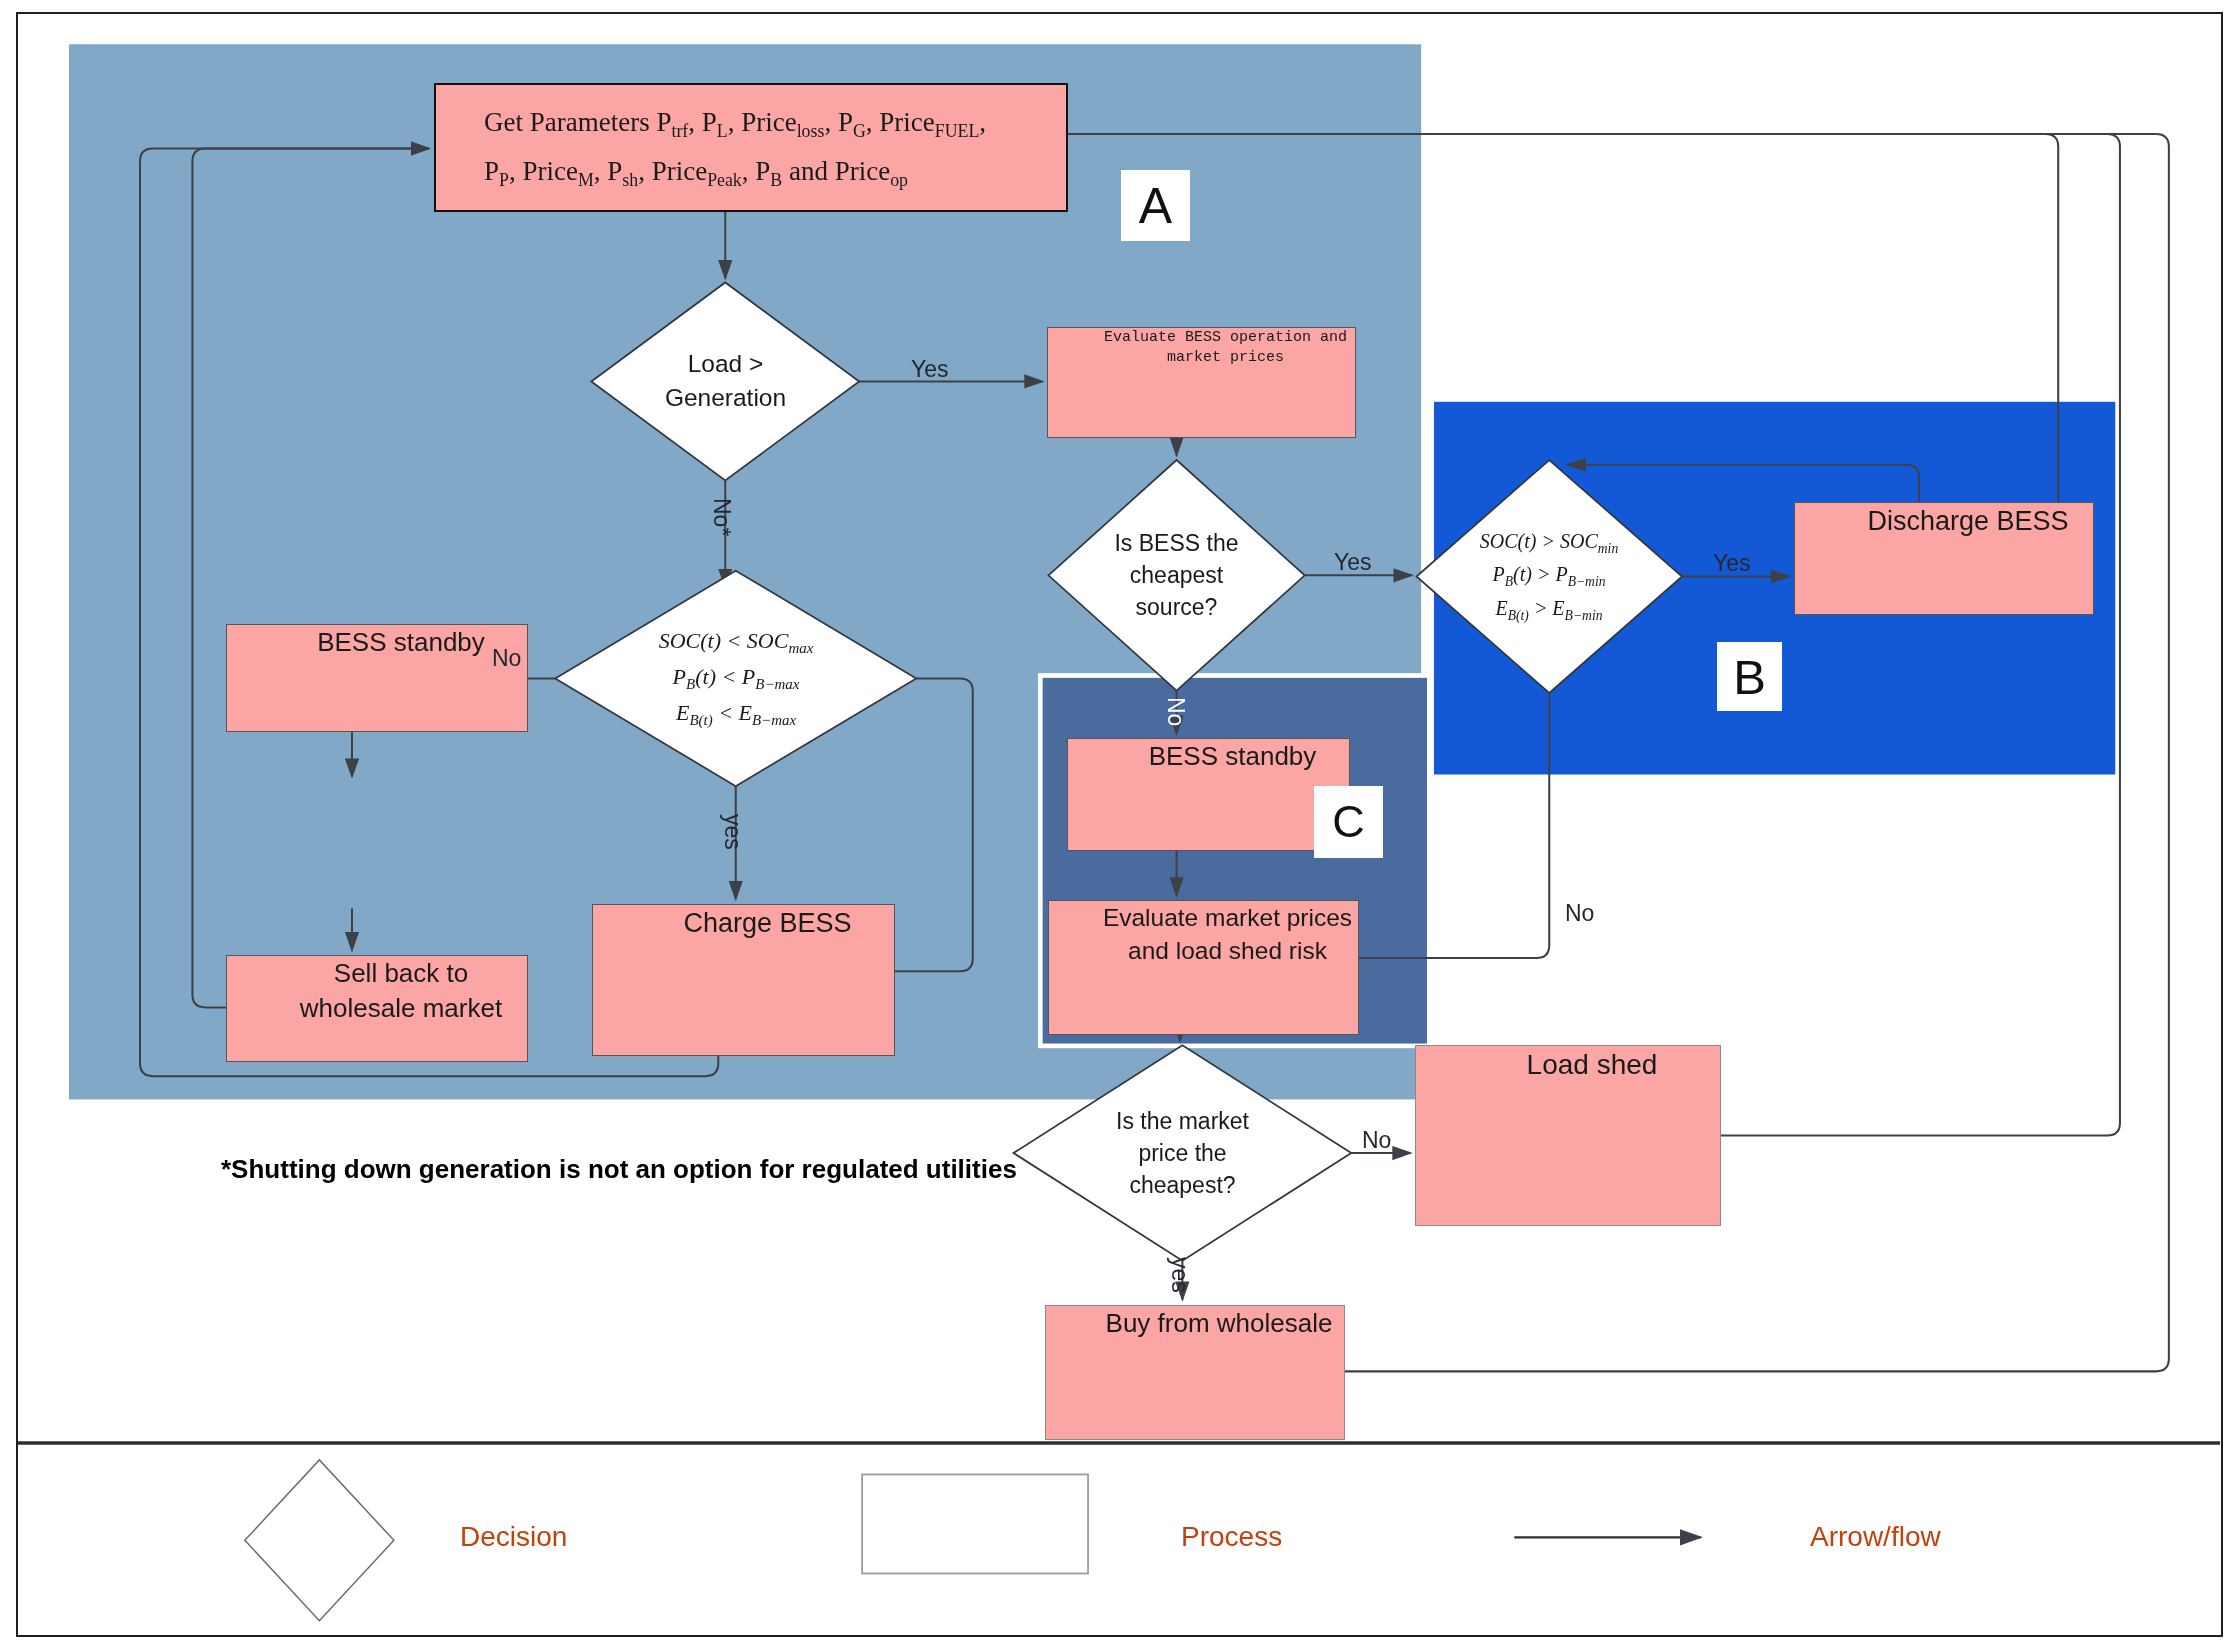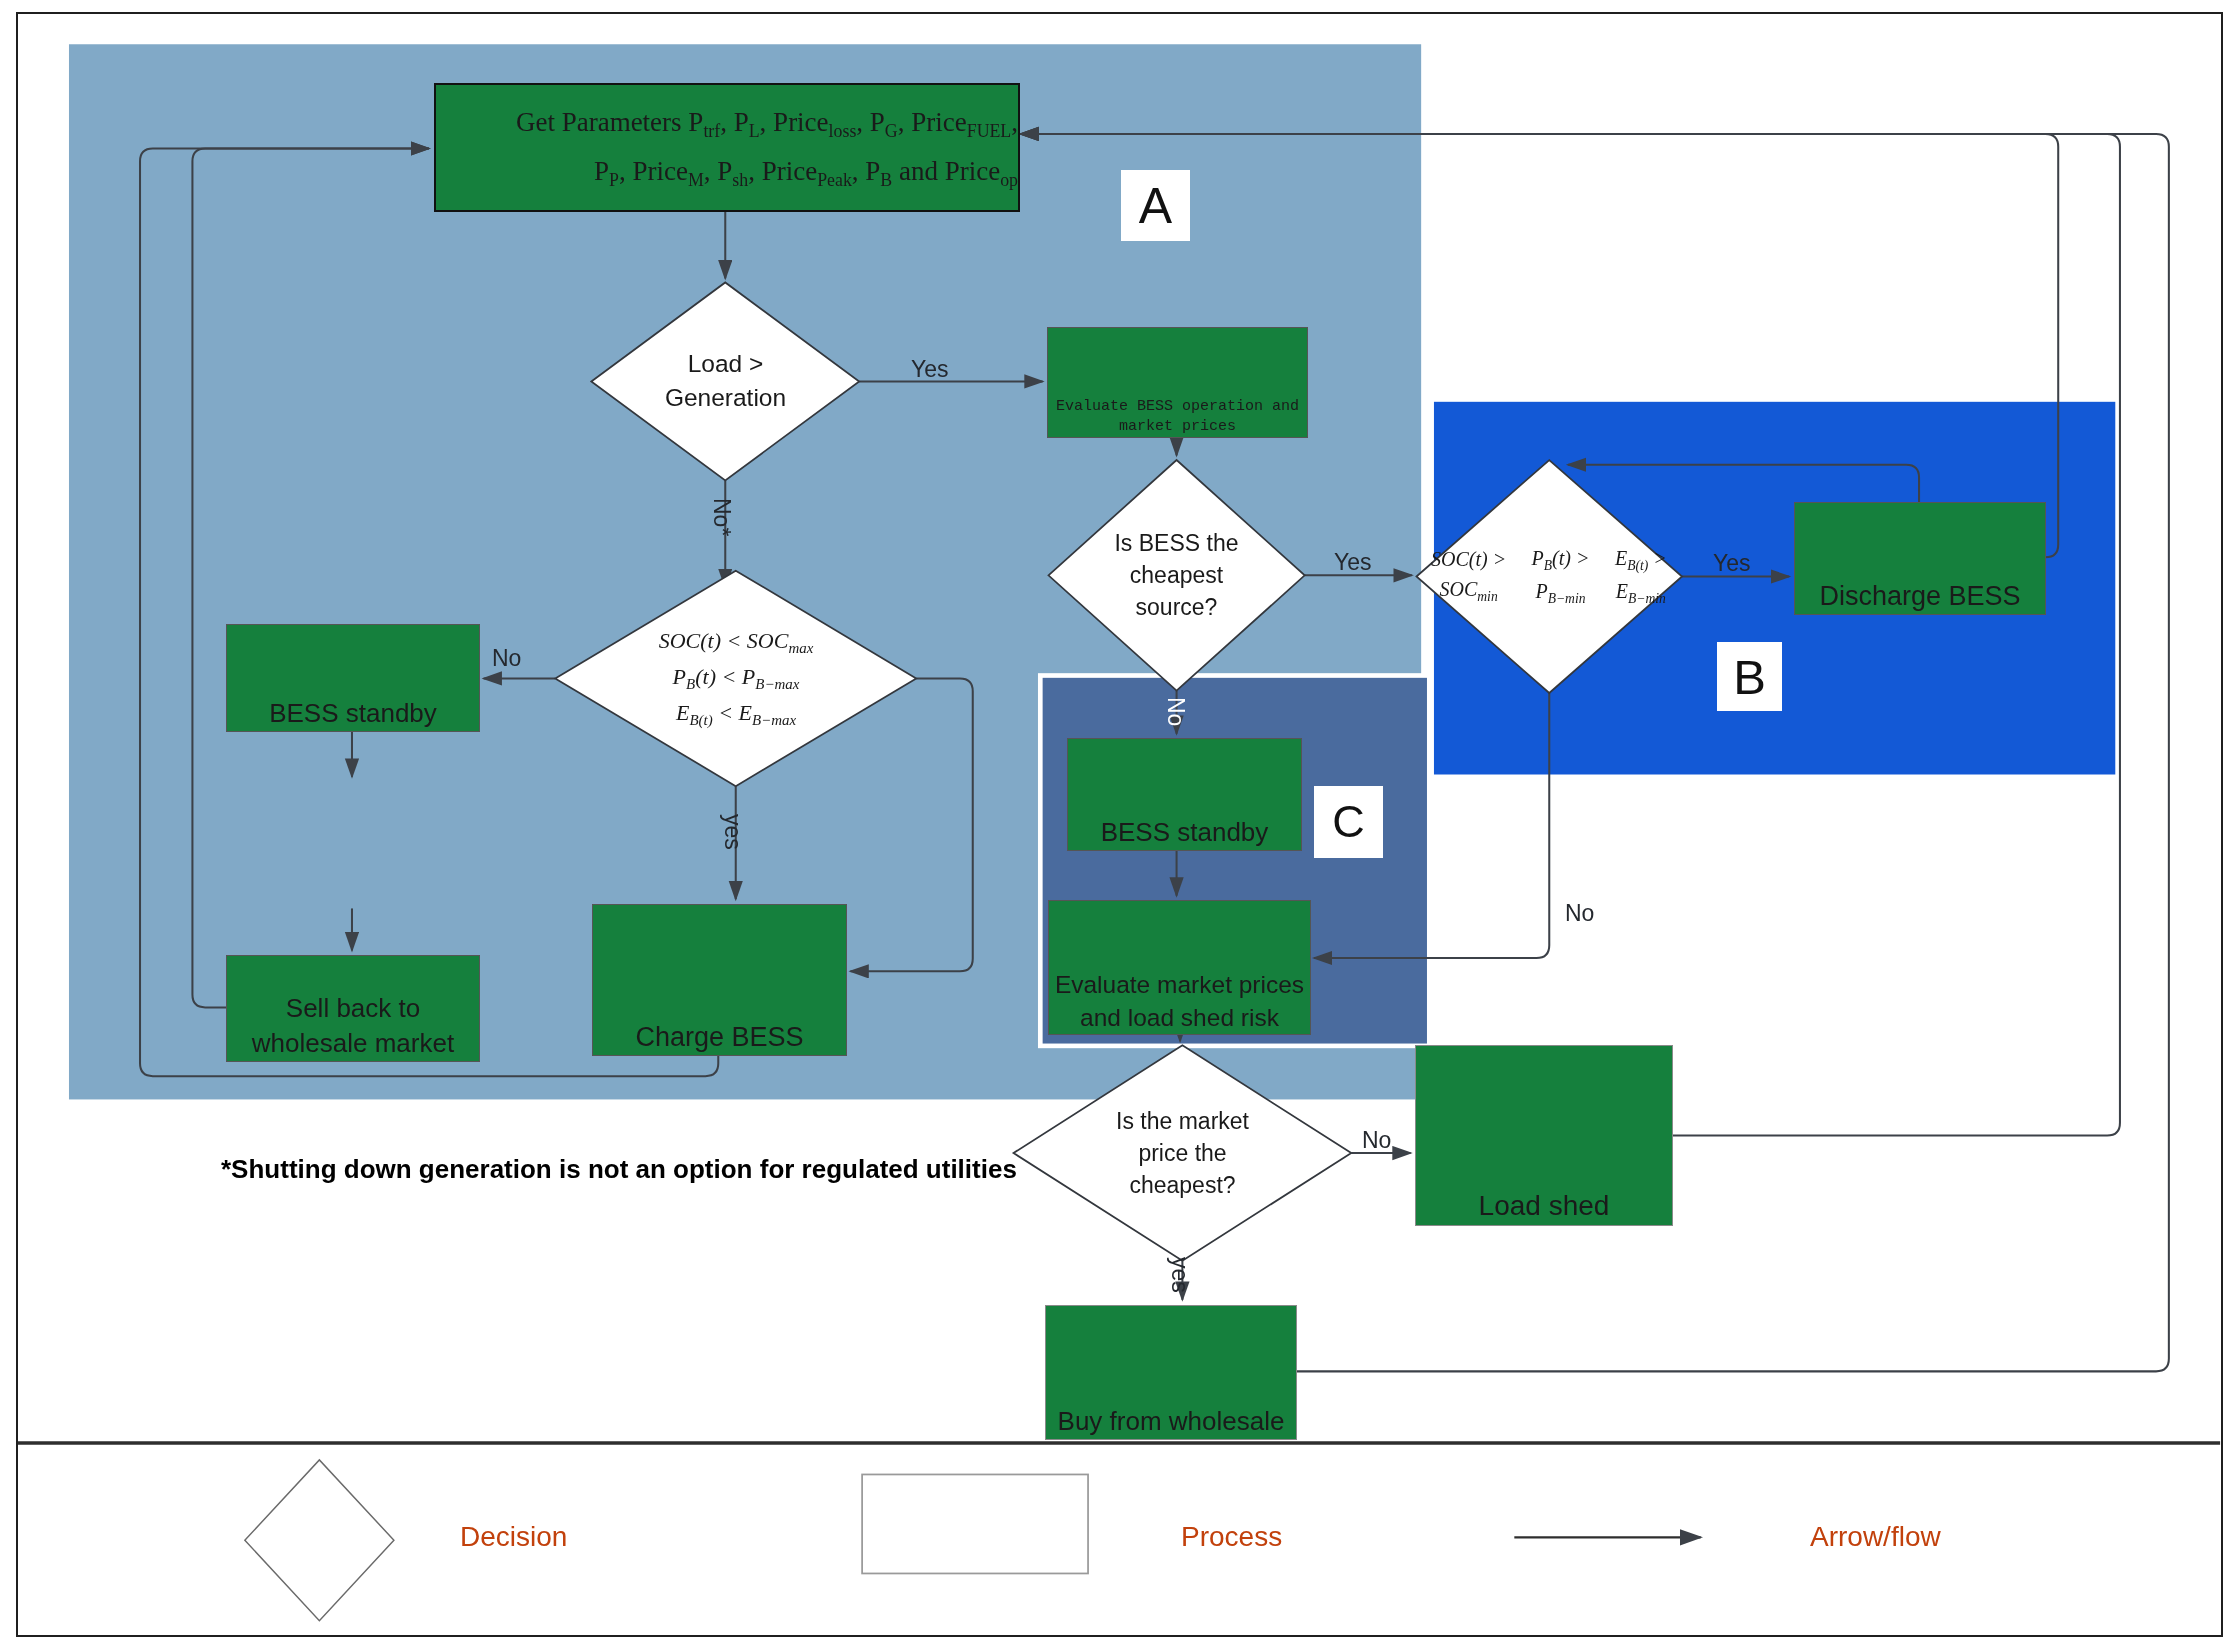--- a/index.html
+++ b/index.html
@@ -1,21 +1,21 @@
 <!DOCTYPE html>
 <html style="font-size:9.3px"><head>
 <meta charset="utf-8">
 <style>
   html,body{margin:0;padding:0;background:#fff;}
   .stage{position:relative;width:2239px;height:1648px;background:#fff;overflow:hidden;
          font-family:"Liberation Sans",sans-serif;color:#1a1a1a;}
   .frame{position:absolute;left:16.3px;top:11.6px;width:2203px;height:1621px;border:2.3px solid #1f1f1f;}
   svg.canvas{position:absolute;left:0;top:0;width:2239px;height:1648px;}
-  .node{position:absolute;display:flex;align-items:flex-end;justify-content:center;
-        text-align:center;background:#15803d;border:1.2px solid #555;line-height:1.35;}
+  .node{position:absolute;display:flex;align-items:flex-start;justify-content:center;
+        text-align:center;background:#fca5a5;border:1.2px solid #555;line-height:1.35;padding-left:48px;}
   .dtext{position:absolute;display:flex;align-items:center;justify-content:center;
          text-align:center;line-height:1.4;background:transparent;}
   .math{font-family:"Liberation Serif",serif;font-style:italic;}
   .math div{line-height:1.5;}
   .math sub{font-size:68%;font-style:italic;}
   .serifbox{font-family:"Liberation Serif",serif;font-size:27px;line-height:1.75;border:2.9px solid #111;}
   .serifbox sub{font-size:66%;}
   .reglabel{position:absolute;background:#fff;display:flex;align-items:center;justify-content:center;
             font-size:50px;color:#111;}
   .elabel{position:absolute;font-size:23px;color:#24282e;}
@@ -110,21 +110,21 @@
   <div class="dtext" style="left:638px;top:323px;width:175px;height:116px;font-size:24.5px;">Load &gt; Generation</div>
 
   <div class="dtext math" style="left:567px;top:610px;width:338px;height:136px;font-size:22px;flex-direction:column;">
       <div><span>SOC(t) &lt; SOC</span><sub>max</sub></div>
       <div><span>P</span><sub>B</sub><span>(t) &lt; P</span><sub>B−max</sub></div>
       <div><span>E</span><sub>B(t)</sub><span> &lt; E</span><sub>B−max</sub></div>
     </div>
 
   <div class="dtext" style="left:1089px;top:511px;width:175px;height:128px;font-size:23px;">Is BESS the cheapest source?</div>
 
-  <div class="dtext math" style="left:1418px;top:512px;width:262px;height:128px;font-size:20px;flex-direction:row;">
+  <div class="dtext math" style="left:1418px;top:512px;width:262px;height:128px;font-size:20px;flex-direction:column;">
       <div><span>SOC(t) &gt; SOC</span><sub>min</sub></div>
       <div><span>P</span><sub>B</sub><span>(t) &gt; P</span><sub>B−min</sub></div>
       <div><span>E</span><sub>B(t)</sub><span> &gt; E</span><sub>B−min</sub></div>
     </div>
 
   <div class="dtext" style="left:1095px;top:1082px;width:175px;height:142px;font-size:23px;">Is the market price the cheapest?</div>
 
   <div class="reglabel" style="left:1121px;top:170px;width:69px;height:71px;">A</div>
   <div class="reglabel" style="left:1717px;top:642px;width:65px;height:69px;font-size:49px;">B</div>
   <div class="reglabel" style="left:1314px;top:786px;width:69px;height:72px;font-size:45px;">C</div>

